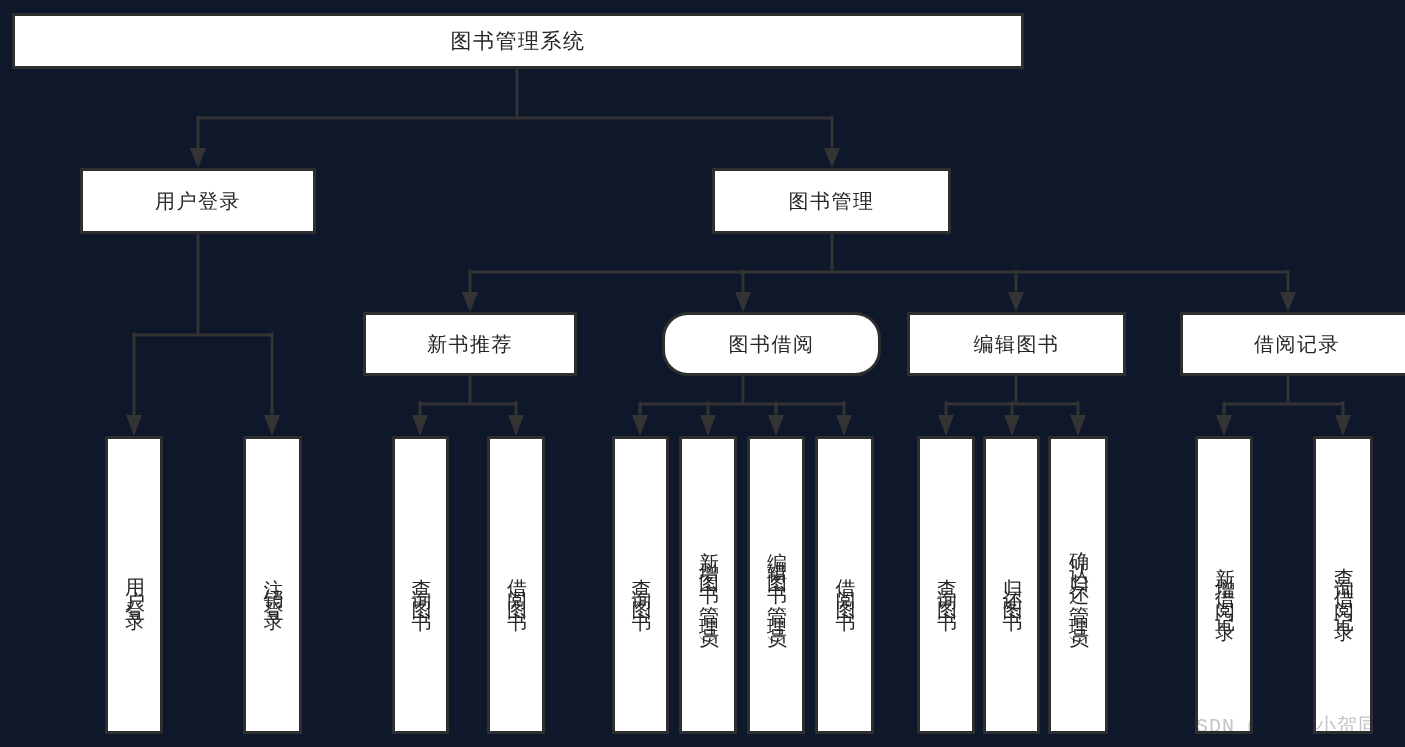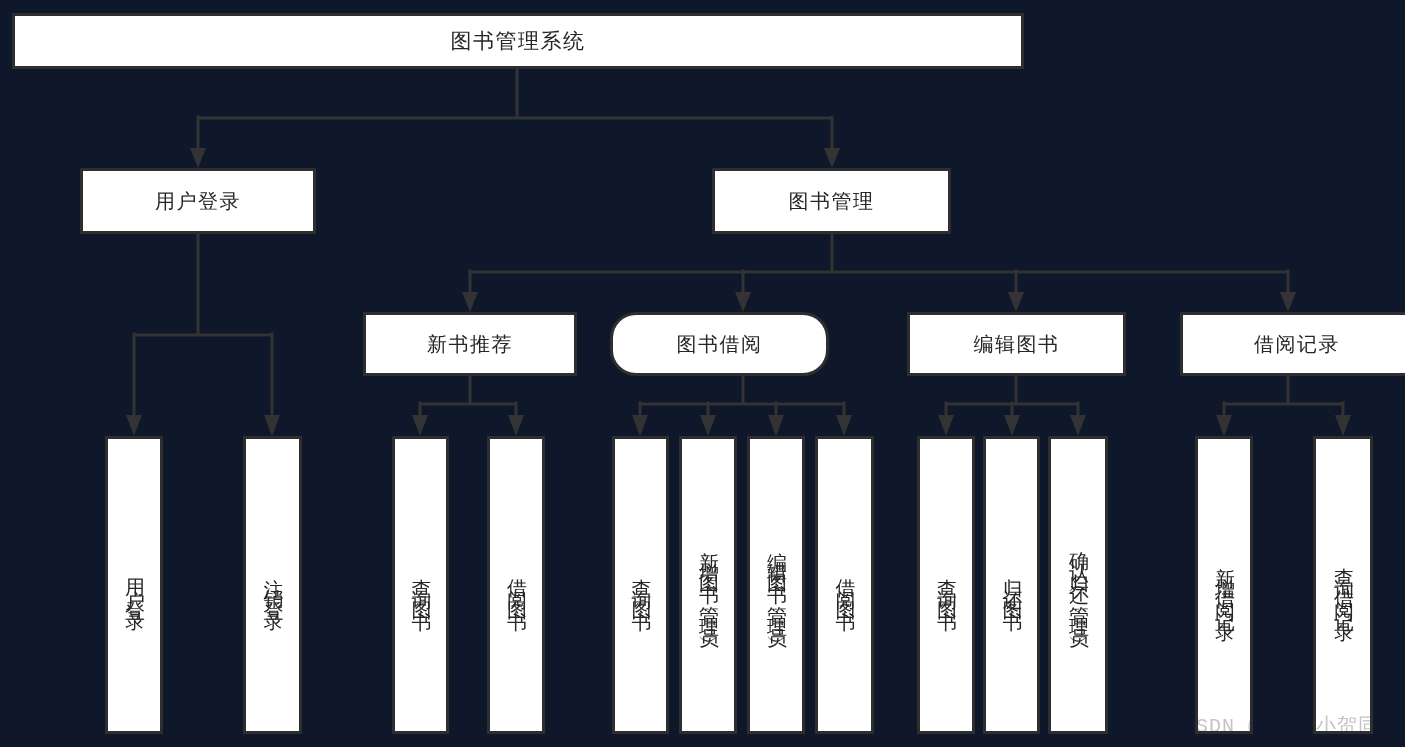--- a/index.html
+++ b/index.html
@@ -73,21 +73,21 @@
       <polygon points="1335,415 1351,415 1343,436"></polygon>
     </g>
   </svg>
 
   <div class="hbox root-box" style="left:12px; top:13px; width:1012px; height:56px;">图书管理系统</div>
 
   <div class="hbox" style="left:80px; top:168px; width:236px; height:66px;">用户登录</div>
   <div class="hbox" style="left:712px; top:168px; width:239px; height:66px;">图书管理</div>
 
   <div class="hbox" style="left:363px; top:312px; width:214px; height:64px;">新书推荐</div>
-  <div class="hbox" style="left:610px; top:312px; width:219px; height:64px;border-radius:26px;">图书借阅</div>
+  <div class="hbox" style="left:662px; top:312px; width:219px; height:64px;border-radius:26px;">图书借阅</div>
   <div class="hbox" style="left:907px; top:312px; width:219px; height:64px;">编辑图书</div>
   <div class="hbox" style="left:1180px; top:312px; width:234px; height:64px;">借阅记录</div>
 
   <div class="leaf" style="left:105px; width:58px;">用户登录</div>
   <div class="leaf" style="left:243px; width:59px;">注销登录</div>
 
   <div class="leaf" style="left:392px; width:57px;">查询图书</div>
   <div class="leaf" style="left:487px; width:58px;">借阅图书</div>
 
   <div class="leaf" style="left:612px; width:57px;">查询图书</div>

